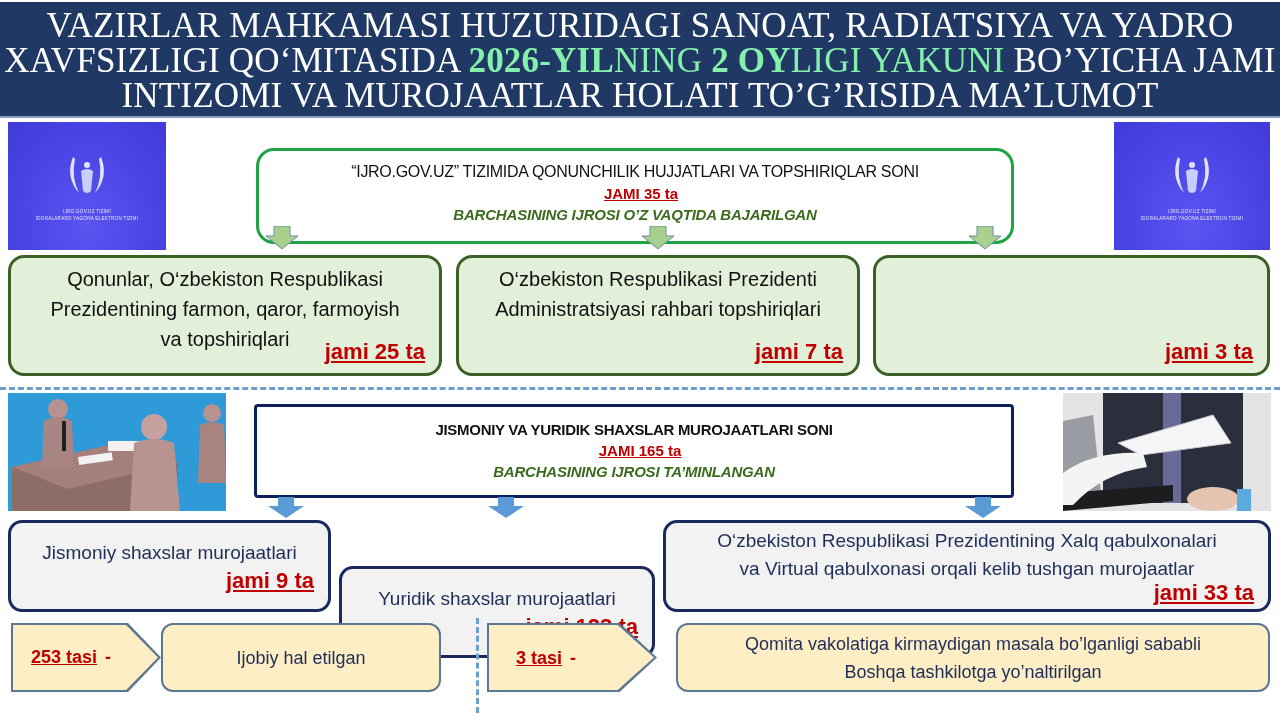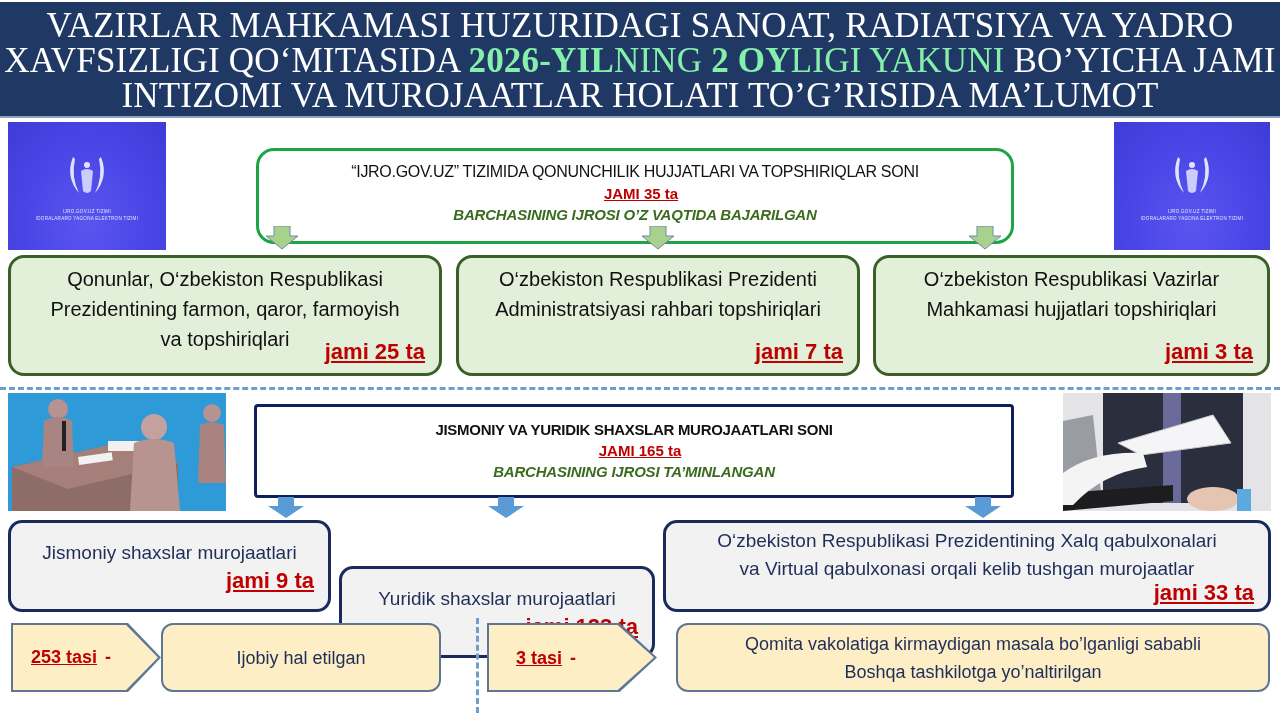--- a/index.html
+++ b/index.html
@@ -152,24 +152,20 @@
   <div class="total">jami 25 ta</div>
 </div>
 <div class="abs green-card" style="left:456px; top:255px; width:404px; height:121px;">
   <div class="txt">
     <div>O‘zbekiston Respublikasi Prezidenti</div>
     <div>Administratsiyasi rahbari topshiriqlari</div>
   </div>
   <div class="total">jami 7 ta</div>
 </div>
 <div class="abs green-card" style="left:873px; top:255px; width:397px; height:121px;">
-  <div class="txt">
-    <div>O‘zbekiston Respublikasi Vazirlar</div>
-    <div>Mahkamasi hujjatlari topshiriqlari</div>
-  </div>
   <div class="total">jami 3 ta</div>
 </div>
 
 <div class="abs hsep"></div>
 
 <div class="abs photo-meeting">
   <svg width="218" height="118" viewBox="0 0 218 118">
     <rect width="218" height="118" fill="#2f9ad8"></rect>
     <polygon points="4,74 110,50 170,70 170,118 4,118" fill="#8e6c68"></polygon>
     <polygon points="4,74 110,50 170,70 60,96" fill="#a57f7a"></polygon>

